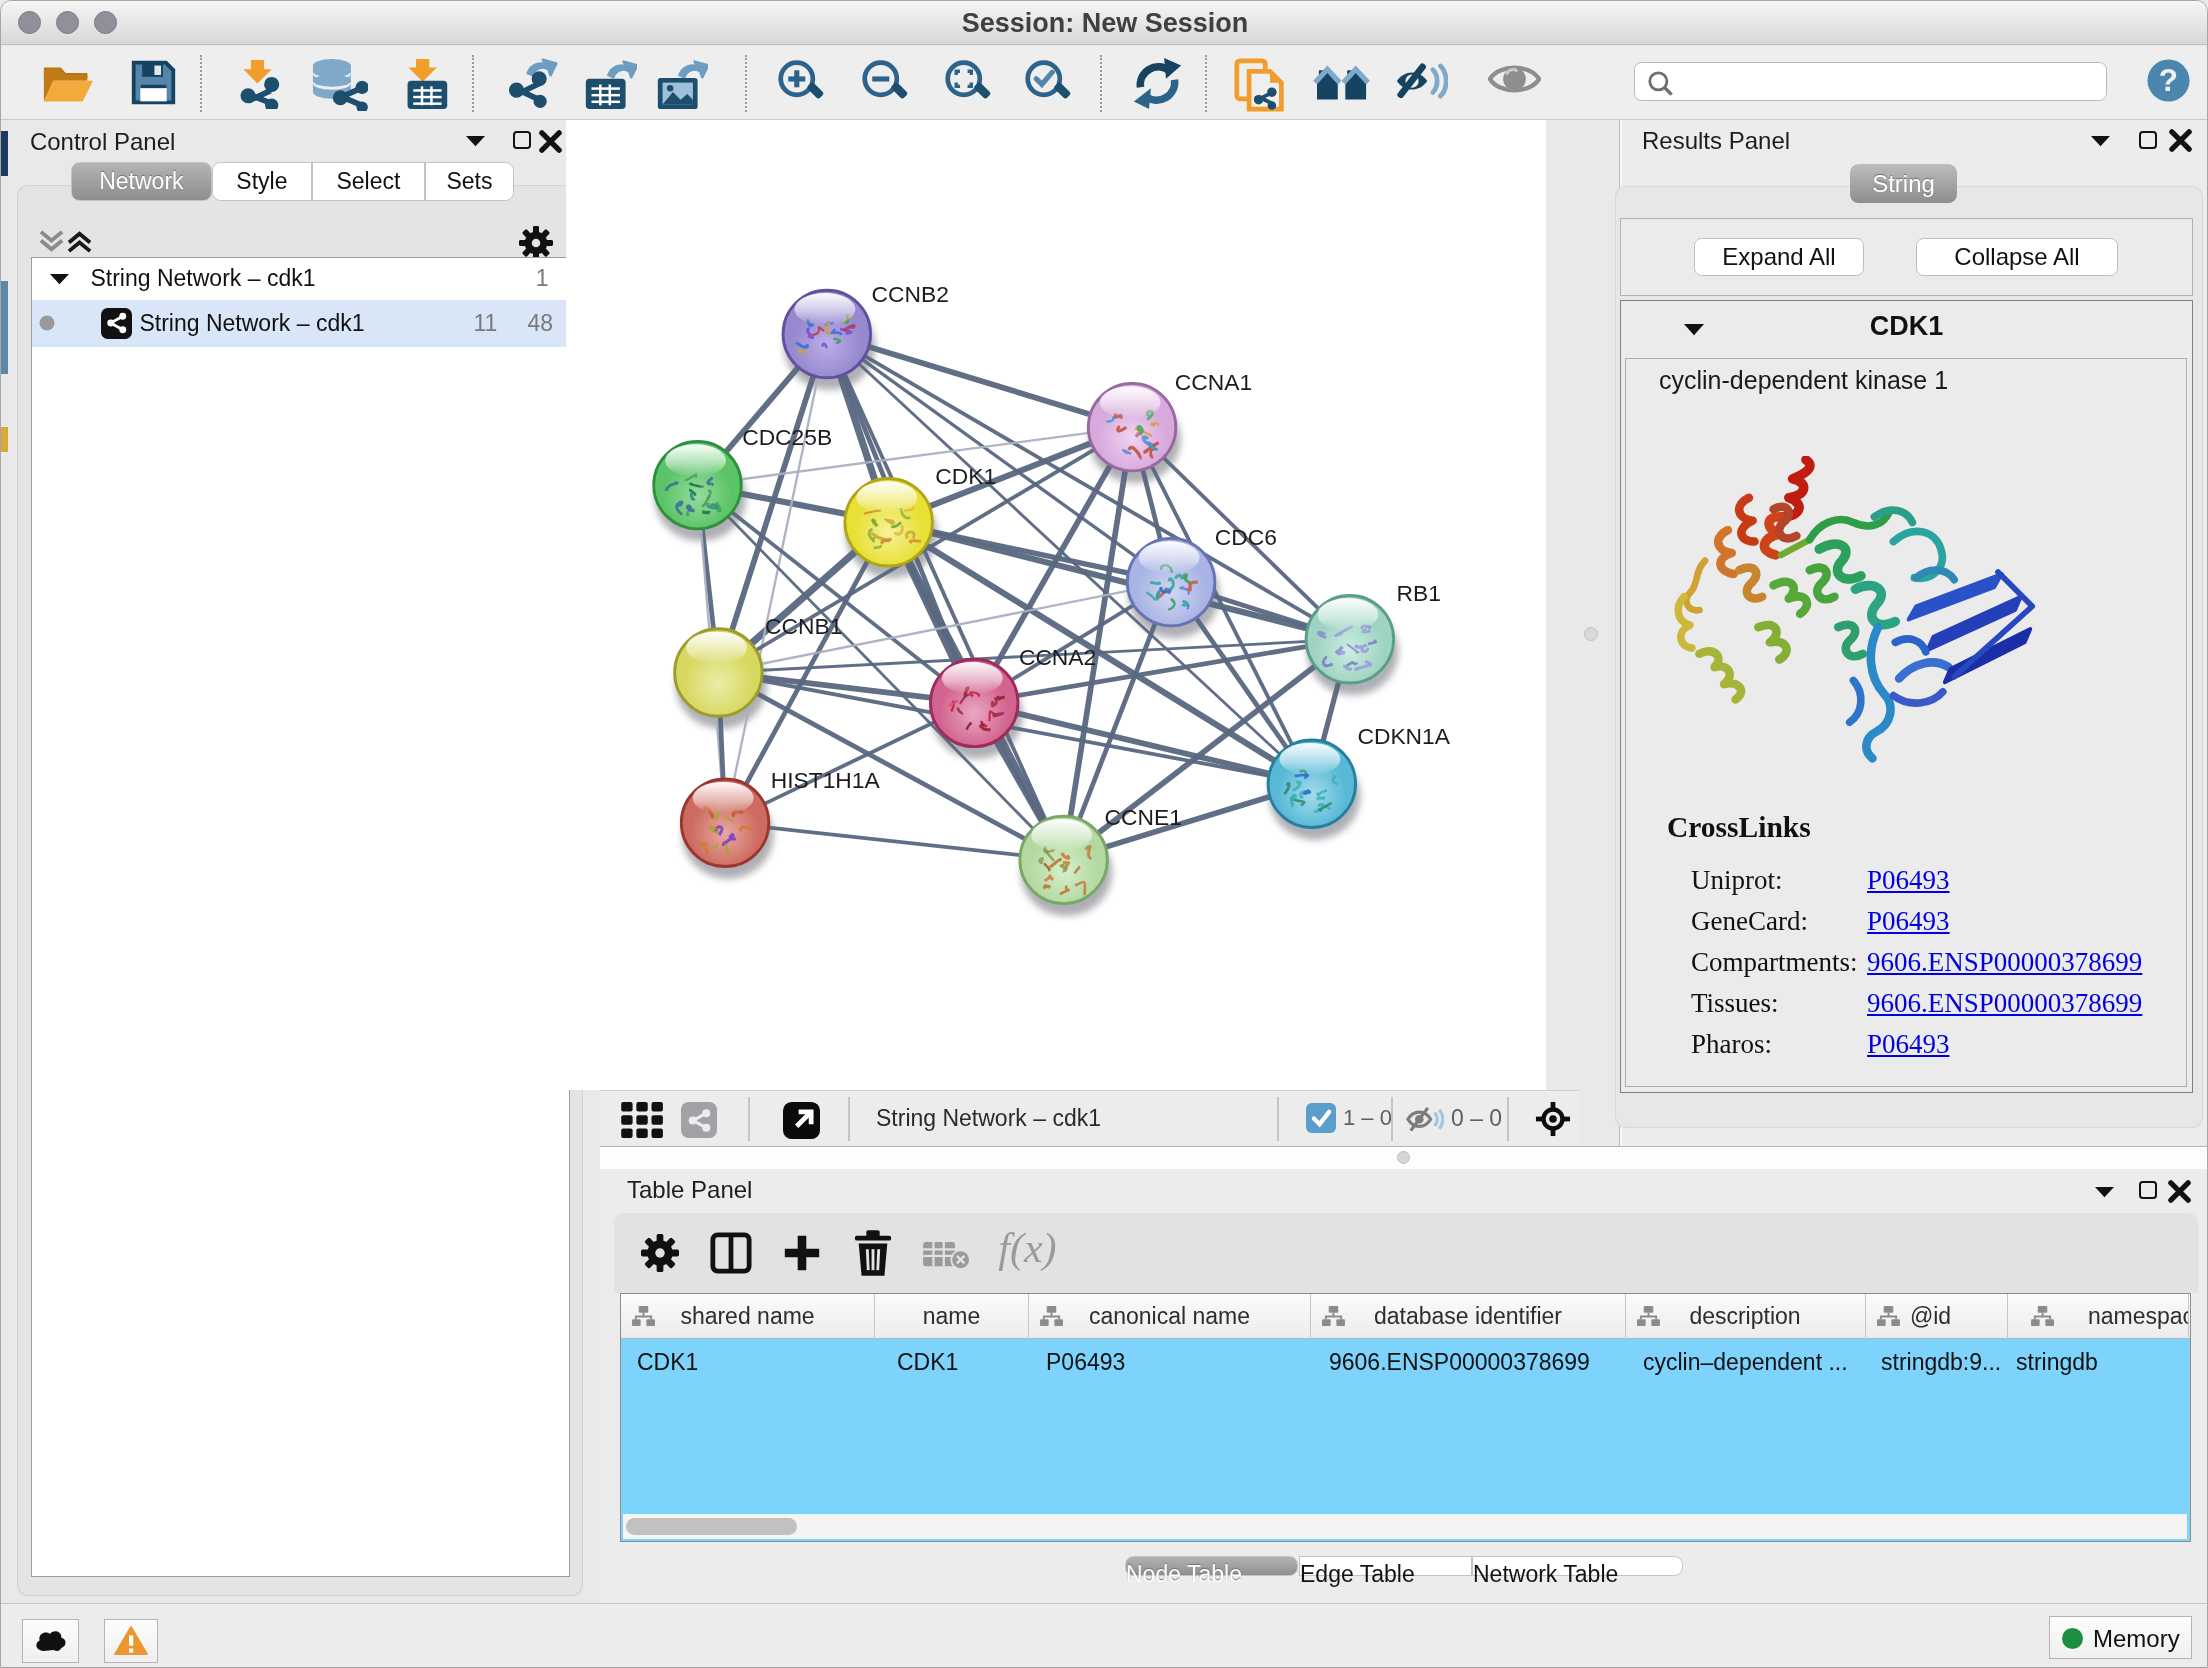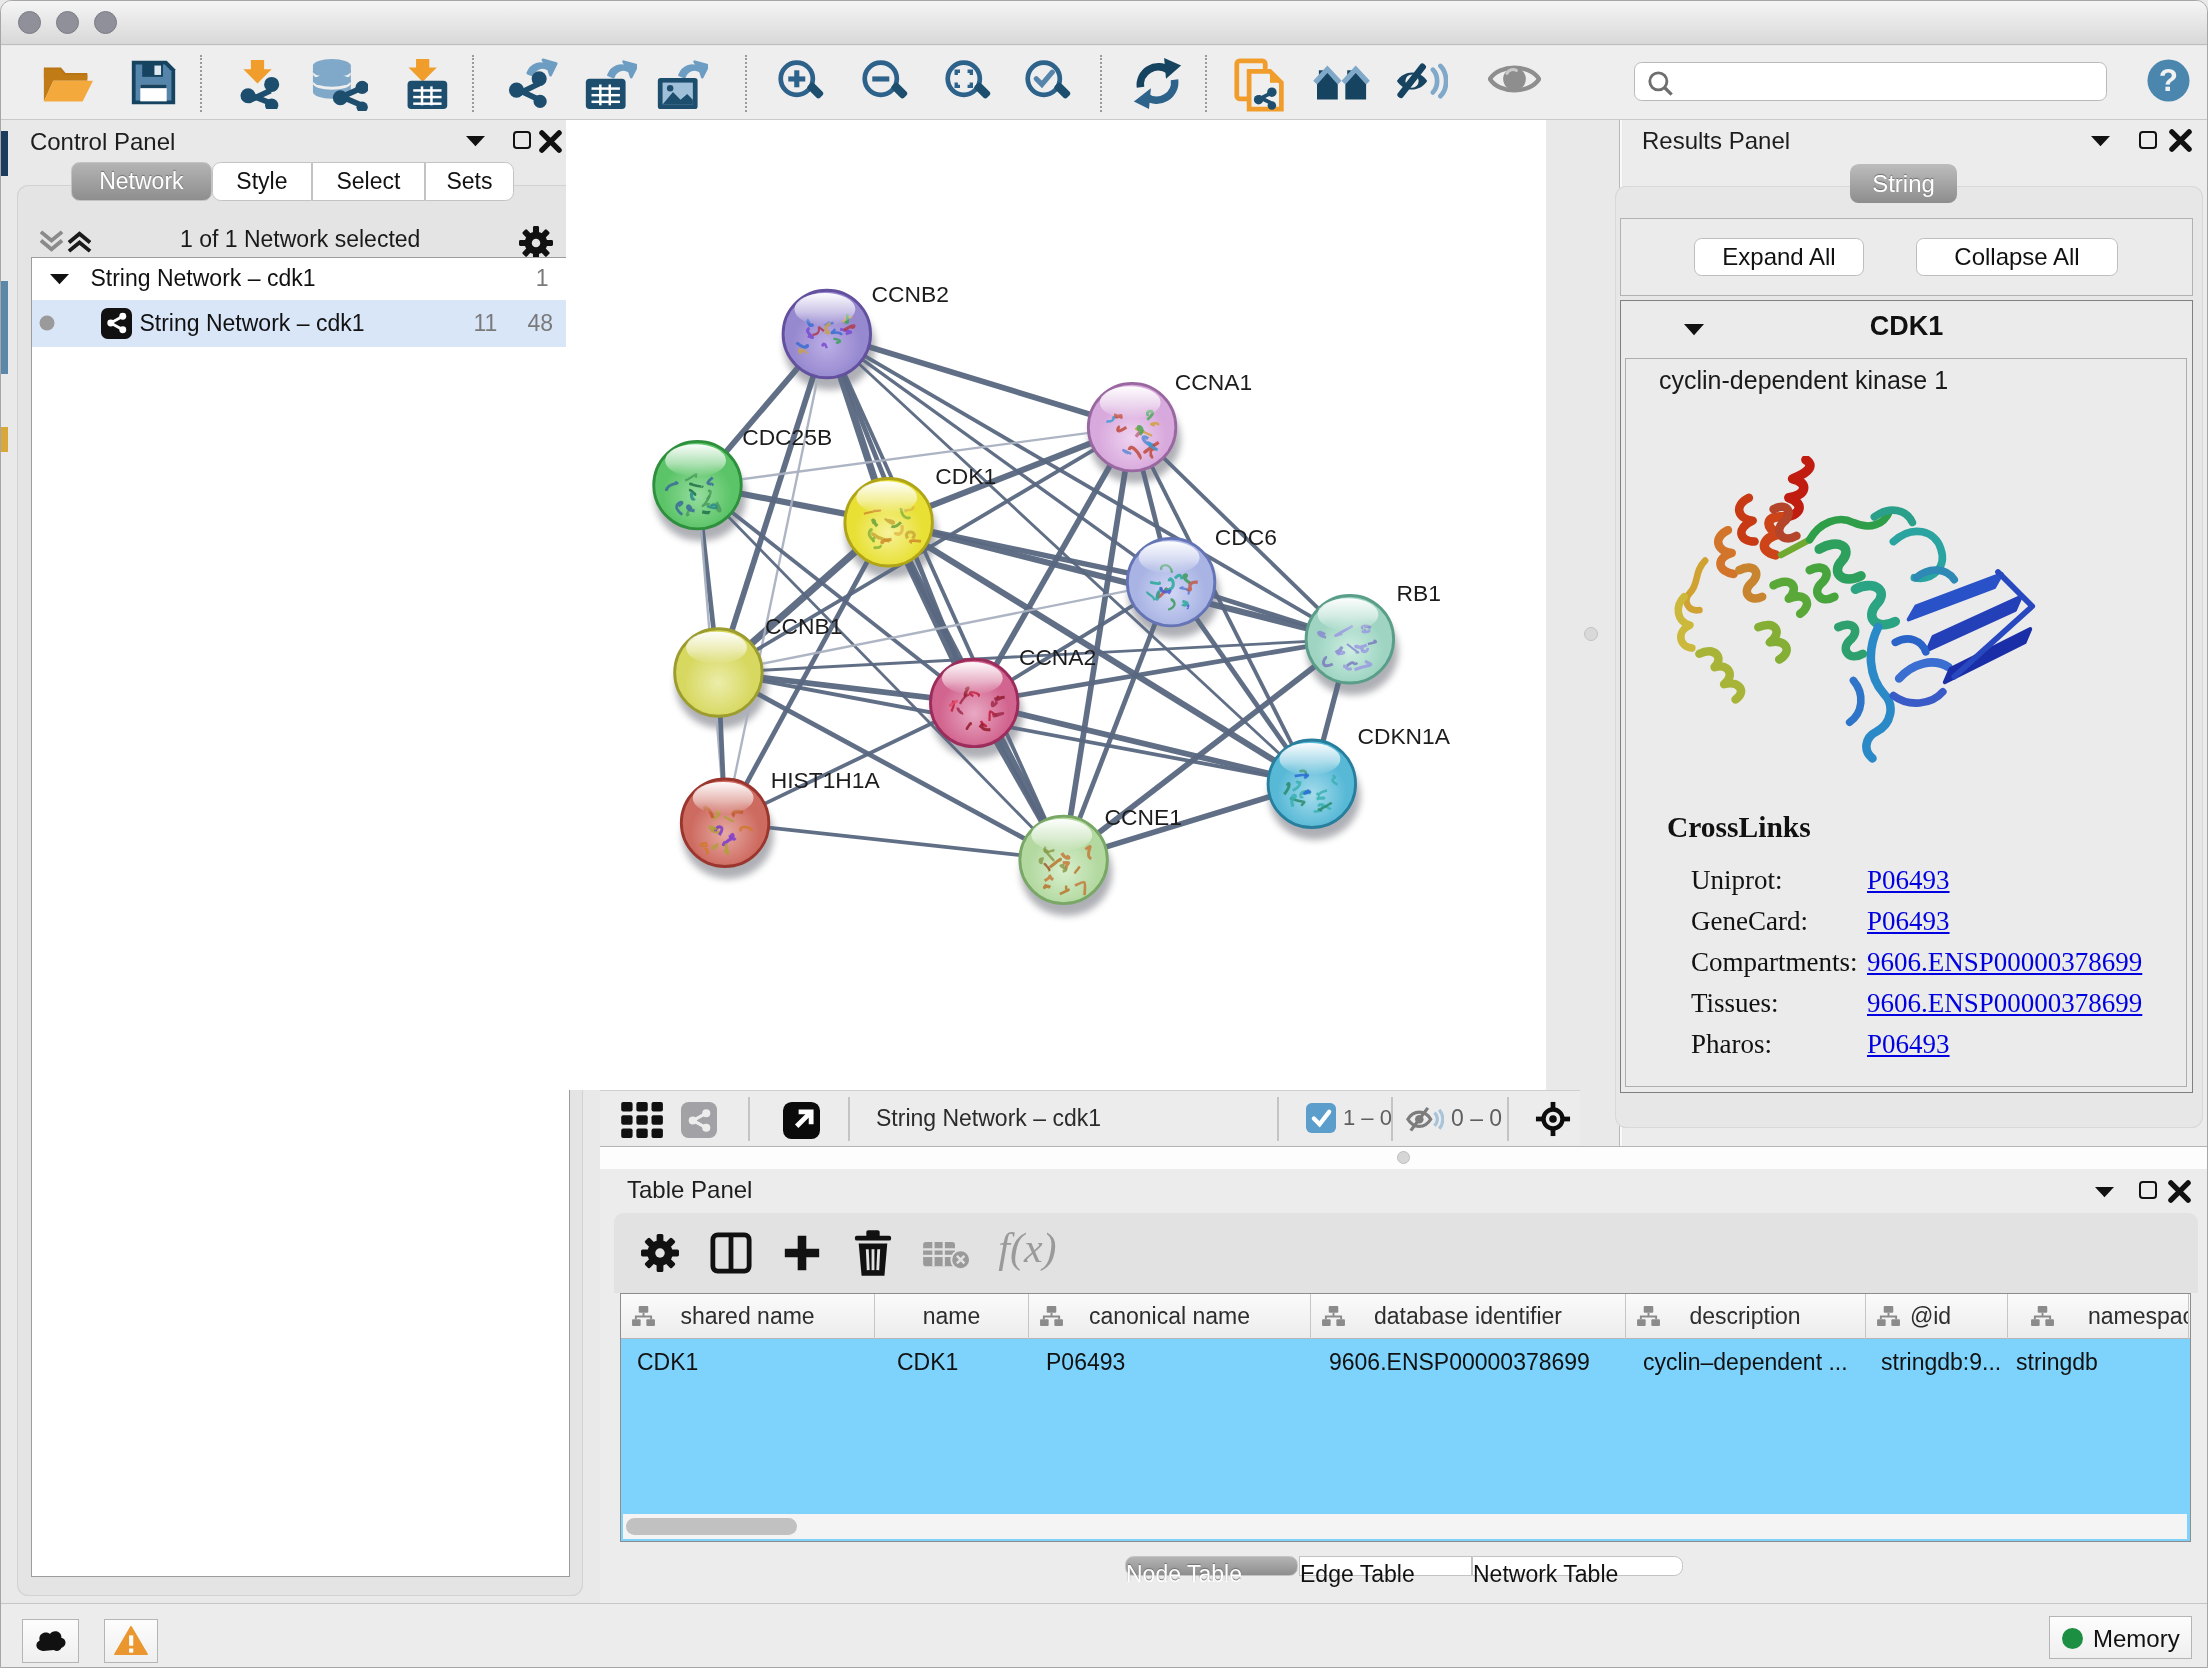--- a/index.html
+++ b/index.html
@@ -52,20 +52,21 @@
 .sbtn { position:absolute; top:15px; height:44px; background:linear-gradient(#fdfdfd,#efefef); border:1.9px solid #b5b5b5; }
 .seltab { background:linear-gradient(#b4b4b4,#8e8e8e); color:#ffffff; text-shadow:0 -1px 1px #707070; }
 </style>
 </head>
 <body>
 <div id="win">
   <div id="titlebar">
     <div class="tl" style="left:17px;"></div>
     <div class="tl" style="left:55px;"></div>
     <div class="tl" style="left:93px;"></div>
+    <div id="title">Session: New Session</div>
   </div>
   <div id="toolbar">
     <svg class="ticon" style="left:39px;" width="55" height="51" viewBox="0 0 58 54">
       <path d="M4 10 L22 10 L27 16 L50 16 L50 22 L4 22 Z" fill="#b97413"></path>
       <path d="M4 46 L4 12 L21 12 L26 18 L50 18 L50 24 L14 24 Z" fill="#c07b17"></path>
       <path d="M4 46 L14 24 L56 24 L45 46 Z" fill="#f3a93c"></path>
     </svg>
     <svg class="ticon" style="left:128px;" width="49" height="49" viewBox="0 0 52 52">
       <path d="M3 3 L40 3 L49 12 L49 49 L3 49 Z" fill="#16435f"></path>
       <path d="M7 7 L38 7 L45 14 L45 45 L7 45 Z" fill="#5585ab"></path>
@@ -252,21 +253,20 @@
             <path d="M3 3 L14 12 L25 3"></path>
             <path d="M3 12 L14 21 L25 12"></path>
           </g>
         </svg>
       <svg style="position:absolute;left:49px;top:44px;" width="27" height="25" viewBox="0 0 28 26">
           <g fill="none" stroke="#1a1a1a" stroke-width="4">
             <path d="M3 23 L14 14 L25 23"></path>
             <path d="M3 14 L14 5 L25 14"></path>
           </g>
         </svg>
-      <div style="position:absolute;left:0;top:41px;width:566px;text-align:center;font-size:23px;color:#1a1a1a;">1 of 1 Network selected</div>
       <svg style="position:absolute;left:502px;top:41px;" width="34" height="34" viewBox="0 0 36 36">
         <g fill="#111">
             <circle cx="18" cy="18" r="12"></circle>
             <rect x="14.8" y="0" width="6.4" height="8" rx="1.5" transform="rotate(0 18 18)"></rect>
             <rect x="14.8" y="0" width="6.4" height="8" rx="1.5" transform="rotate(45 18 18)"></rect>
             <rect x="14.8" y="0" width="6.4" height="8" rx="1.5" transform="rotate(90 18 18)"></rect>
             <rect x="14.8" y="0" width="6.4" height="8" rx="1.5" transform="rotate(135 18 18)"></rect>
             <rect x="14.8" y="0" width="6.4" height="8" rx="1.5" transform="rotate(180 18 18)"></rect>
             <rect x="14.8" y="0" width="6.4" height="8" rx="1.5" transform="rotate(225 18 18)"></rect>
             <rect x="14.8" y="0" width="6.4" height="8" rx="1.5" transform="rotate(270 18 18)"></rect>

